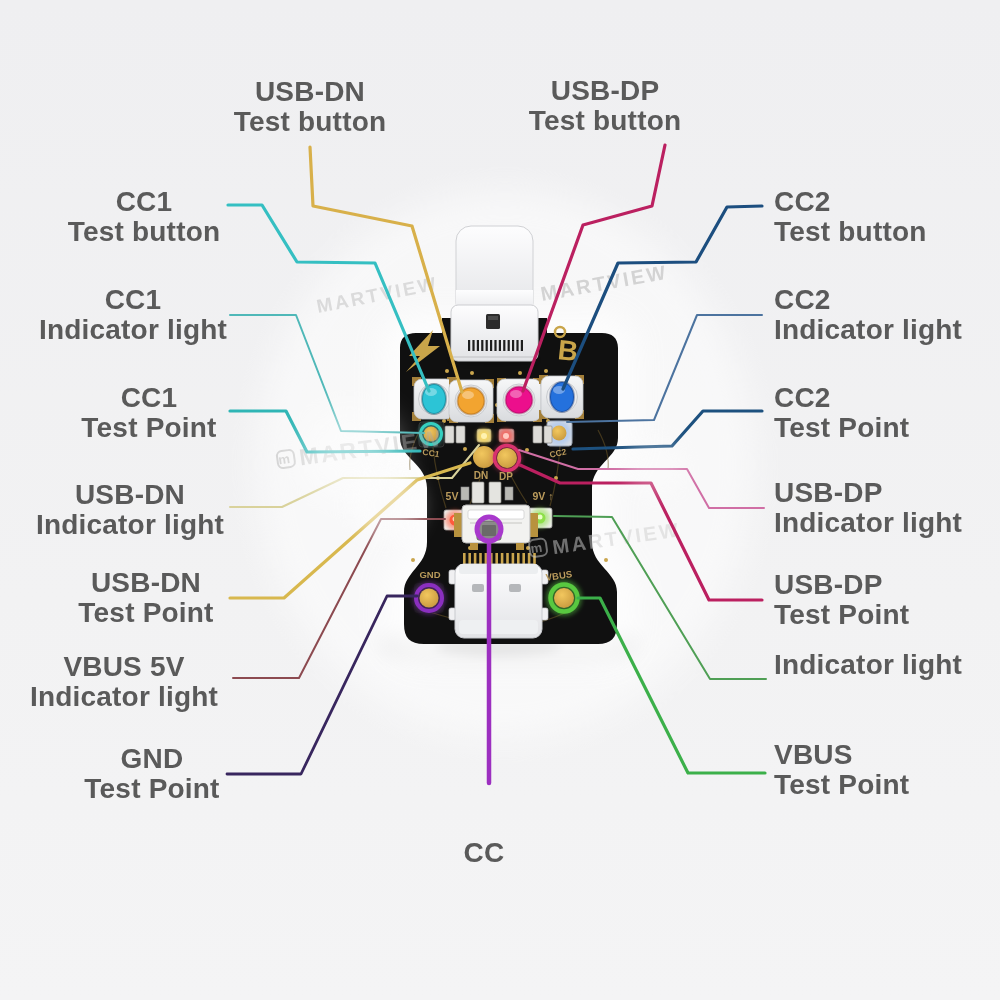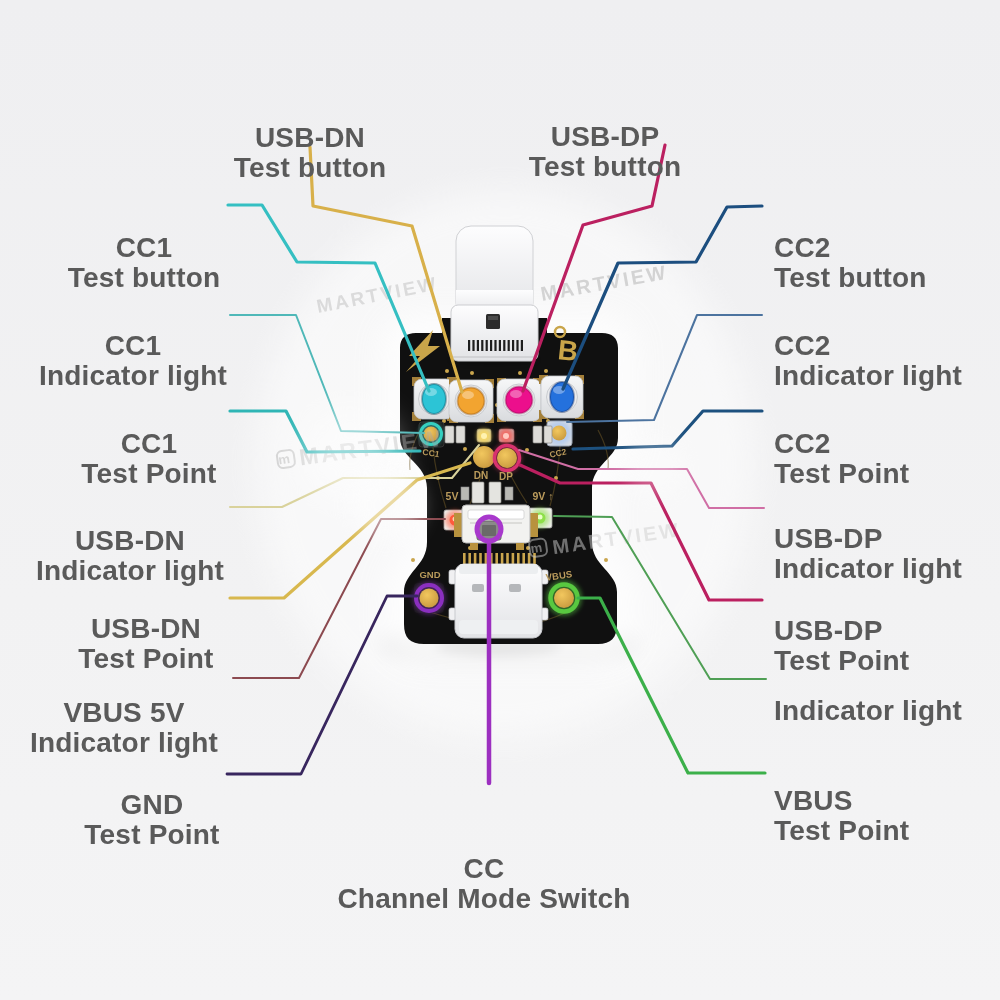--- a/index.html
+++ b/index.html
@@ -4,21 +4,21 @@
 <style>
   html,body{margin:0;padding:0;}
   #stage{
     position:relative; width:1000px; height:1000px; overflow:hidden;
     background:linear-gradient(#efeff1 0%, #f2f2f3 60%, #f4f4f5 100%);
     font-family:"Liberation Sans", sans-serif;
   }
   #stage svg{position:absolute; left:0; top:0;}
   .lbl{
     position:absolute; color:#5a5a5a; font-weight:600;
-    font-size:28px; line-height:30px; letter-spacing:.2px; white-space:nowrap;margin-top:46px;
+    font-size:28px; line-height:30px; letter-spacing:.2px; white-space:nowrap;
   }
   .lbl.centered{transform:translateX(-50%); text-align:center;}
   .lbl.leftside{}
   svg text{font-family:"Liberation Sans", sans-serif;}
 </style>
 </head>
 <body>
 
 <div id="stage">
 
@@ -391,18 +391,17 @@
   <div>Test Point</div>
 </div>
 <div class="lbl leftside" style="left:774px; top:650px;">
   <div>Indicator light</div>
 </div>
 <div class="lbl leftside" style="left:774px; top:740px;">
   <div>VBUS</div>
   <div>Test Point</div>
 </div>
 
-<div class="lbl centered" style="left:484px; top:808px;">
+<div class="lbl centered" style="left:484px; top:838px;">
   <div>CC</div>
-  <div>Channel Mode Switch</div>
 </div>
 
 </div>
 
 </body></html>

